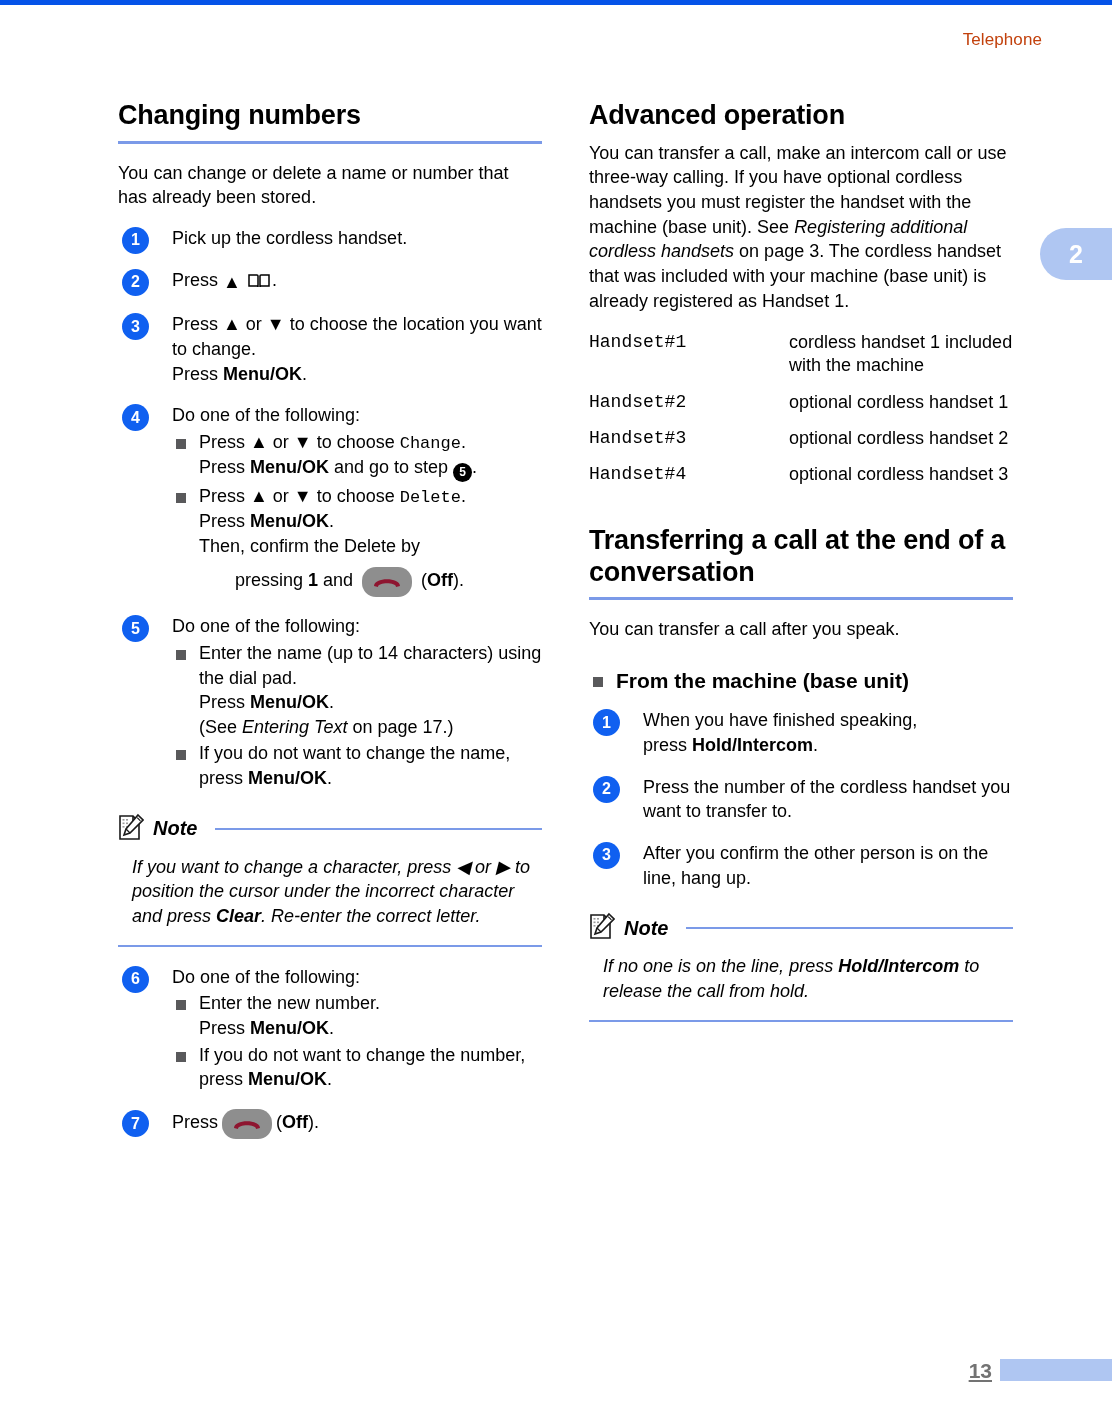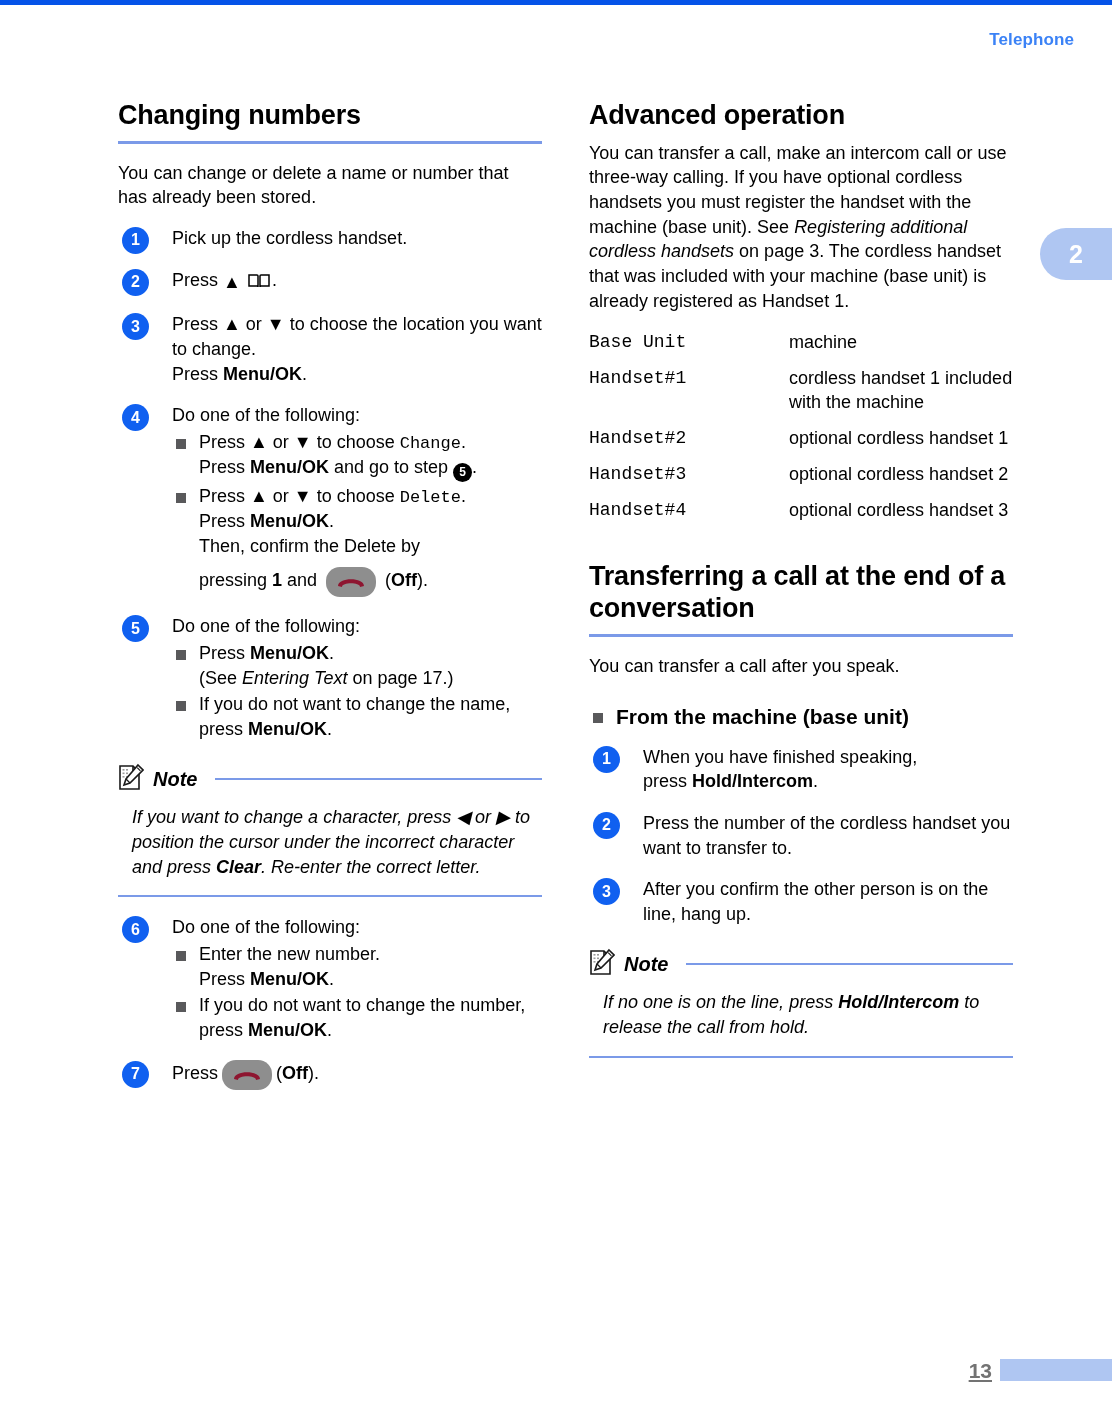--- a/index.html
+++ b/index.html
@@ -22,24 +22,23 @@
     left: 0; top: 0;
     width: 1112px; height: 5px;
     background: #0553E8;
   }
   .running-head {
     position: absolute;
     left: 0; top: 30px;
     width: 1042px;
     text-align: right;
     font-size: 17px;
-    font-weight: bold;
-    color: #3b82f6;
+    font-weight: normal;
+    color: #c2410c;
     letter-spacing: .1px;
-    padding-left: 32px;
   }
   .chapter-tab {
     position: absolute;
     right: 0; top: 228px;
     width: 72px; height: 52px;
     background: #AFC6F2;
     border-top-left-radius: 26px;
     border-bottom-left-radius: 26px;
     display: flex;
     align-items: center;
@@ -280,33 +279,34 @@
 
       <div class="sub">
         <div><span>Press ▲ or ▼ to choose </span><span class="mono">Change</span><span>.</span></div>
         <div><span>Press </span><span class="bd">Menu/OK</span><span> and go to step </span><span class="refnum">5</span><span>.</span></div>
       </div>
 
       <div class="sub">
         <div><span>Press ▲ or ▼ to choose </span><span class="mono">Delete</span><span>.</span></div>
         <div><span>Press </span><span class="bd">Menu/OK</span><span>.</span></div>
         <div>Then, confirm the Delete by</div>
-        <div style="margin-top:9px;"><span>pressing </span><span class="bd">1</span><span> and </span><span class="offkey"><svg width="32" height="16" viewBox="0 0 32 16">
+        <div style="margin-top:9px;margin-left:36px;"><span>pressing </span><span class="bd">1</span><span> and </span><span class="offkey"><svg width="32" height="16" viewBox="0 0 32 16">
                 <path d="M3 12 C3 3, 29 3, 29 12 L25 13 C25 8, 7 8, 7 13 Z" fill="#8E1530"></path>
               </svg></span><span> (</span><span class="bd">Off</span><span>).</span></div>
       </div>
     </div>
   </div>
 
   <div class="step">
     <span class="step-num">5</span>
     <div class="step-body">
       <div>Do one of the following:</div>
 
       <div class="sub">
+        <div>Enter the name (up to 14 characters) using the dial pad.</div>
         <div><span>Press </span><span class="bd">Menu/OK</span><span>.</span></div>
         <div><span>(See </span><span class="it">Entering Text</span><span> on page 17.)</span></div>
       </div>
 
       <div class="sub">
         <div><span>If you do not want to change the name, press </span><span class="bd">Menu/OK</span><span>.</span></div>
       </div>
     </div>
   </div>
 
@@ -365,24 +365,20 @@
 
 <div class="col col-right">
 
   <h1 class="sec">Advanced operation</h1>
 
   <p class="body"><span>You can transfer a call, make an intercom call or use three-way calling. If you have optional cordless handsets you must register the handset with the machine (base unit). See </span><span class="it">Registering additional cordless handsets</span><span> on page 3. The cordless handset that was included with your machine (base unit) is already registered as Handset 1.</span></p>
 
   <table class="deftable">
     <tbody>
       <tr>
-        <td class="term">Base Unit</td>
-        <td class="def">machine</td>
-      </tr>
-      <tr>
         <td class="term">Handset#1</td>
         <td class="def">cordless handset 1 included with the machine</td>
       </tr>
       <tr>
         <td class="term">Handset#2</td>
         <td class="def">optional cordless handset 1</td>
       </tr>
       <tr>
         <td class="term">Handset#3</td>
         <td class="def">optional cordless handset 2</td>

